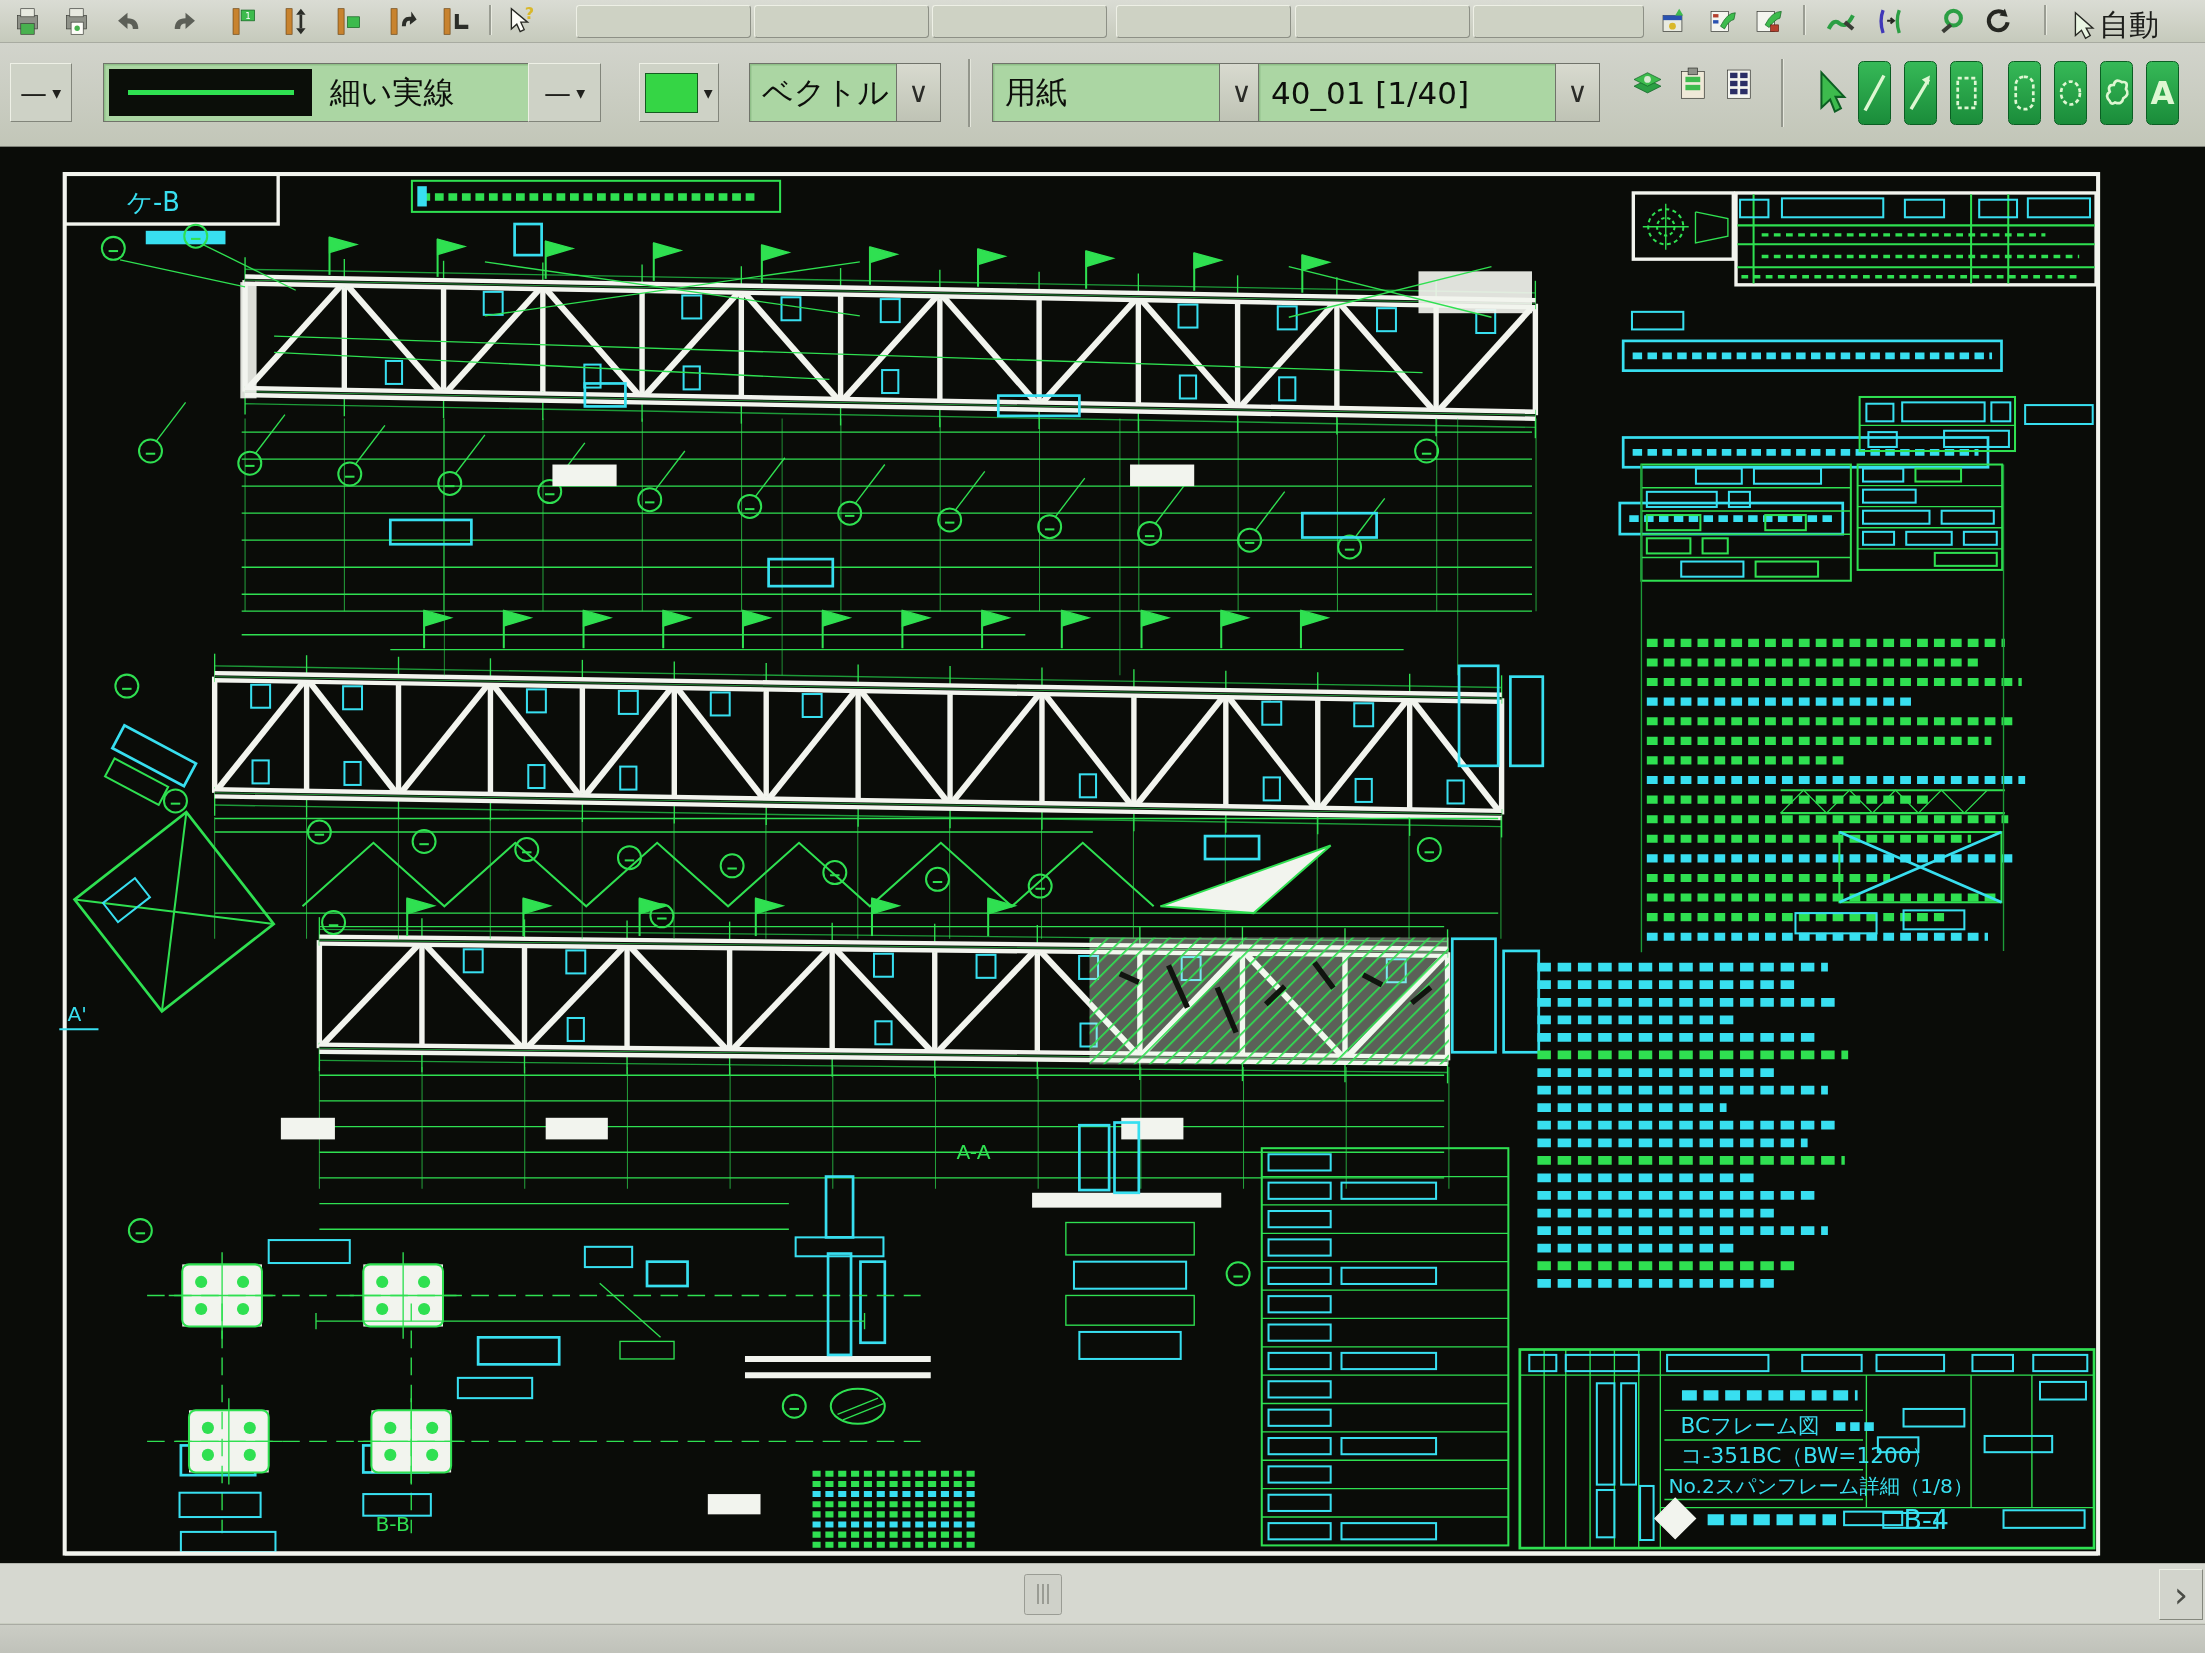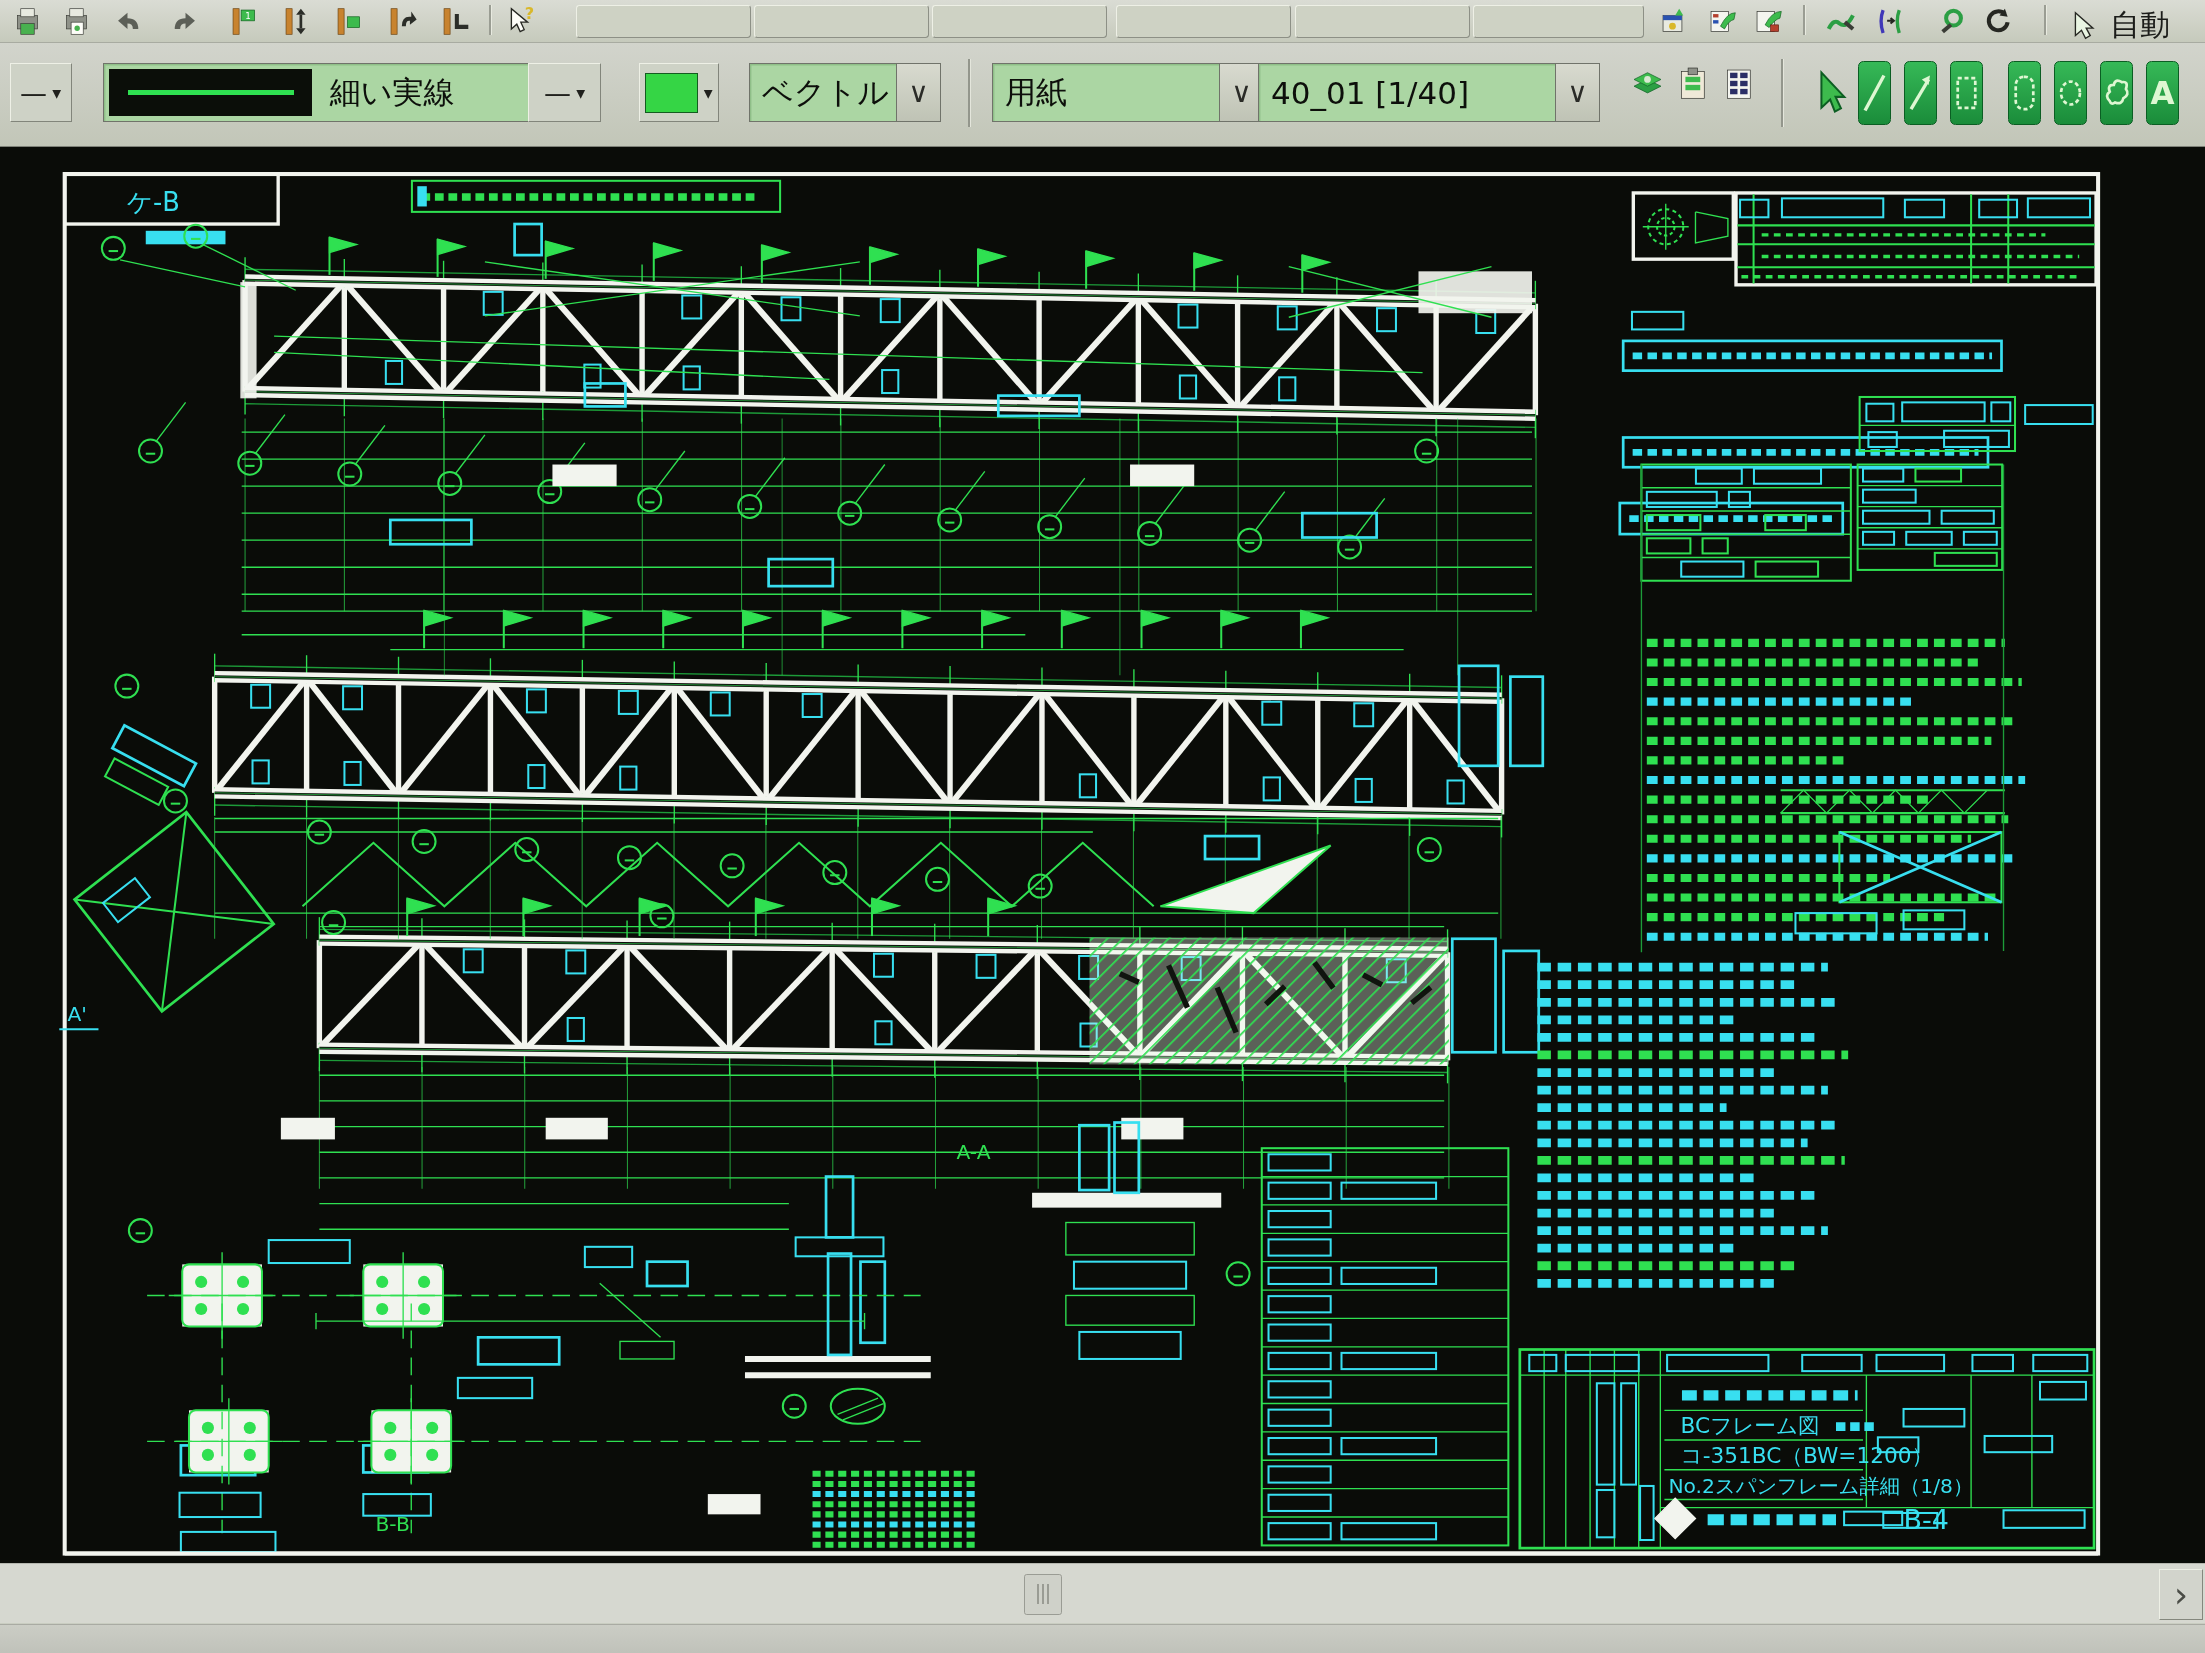--- a/index.html
+++ b/index.html
@@ -10,21 +10,21 @@
   .tb1{position:absolute;left:0;top:0;width:2205px;height:42px;
        background:linear-gradient(#dadcd4,#c6cabc);border-bottom:1.4px solid #a8aba1;}
   .tb1 .icn{position:absolute;top:4px;width:34px;height:34px;display:flex;
        align-items:center;justify-content:center;}
   .tb1 .sep{position:absolute;top:5.4px;width:2px;height:30px;background:#9a9d93;
        border-right:1.4px solid #e8eae0;}
   .blank{position:absolute;top:5.4px;height:31px;background:#ced2c4;border-radius:3.4px;
        border-top:1.4px solid #eef0e6;border-left:1.4px solid #eef0e6;
        border-right:1.4px solid #8d9086;border-bottom:1.4px solid #8d9086;}
   .autolbl{position:absolute;top:5.4px;font-size:30px;color:#1c1d1a;display:flex;
-       align-items:center;gap:13px;}
+       align-items:center;gap:2px;}
 
   
   .tb2{position:absolute;left:0;top:43px;width:2205px;height:103px;
        background:linear-gradient(#d2d4cc,#c2c6b8);border-bottom:2px solid #7e8178;}
   .ctl{position:absolute;top:20px;height:59px;box-sizing:border-box;}
   .smallbtn{background:#ced2c6;border-top:1.4px solid #eef0e6;border-left:1.4px solid #eef0e6;
        border-right:1.4px solid #82857b;border-bottom:1.4px solid #82857b;display:flex;
        align-items:center;justify-content:center;font-size:27px;color:#20211d;}
   .combo{display:flex;align-items:stretch;border:1.4px solid #70736a;background:#abd6a3;
        box-shadow:inset 1.4px 1.4px 0 #8fbf88;}

